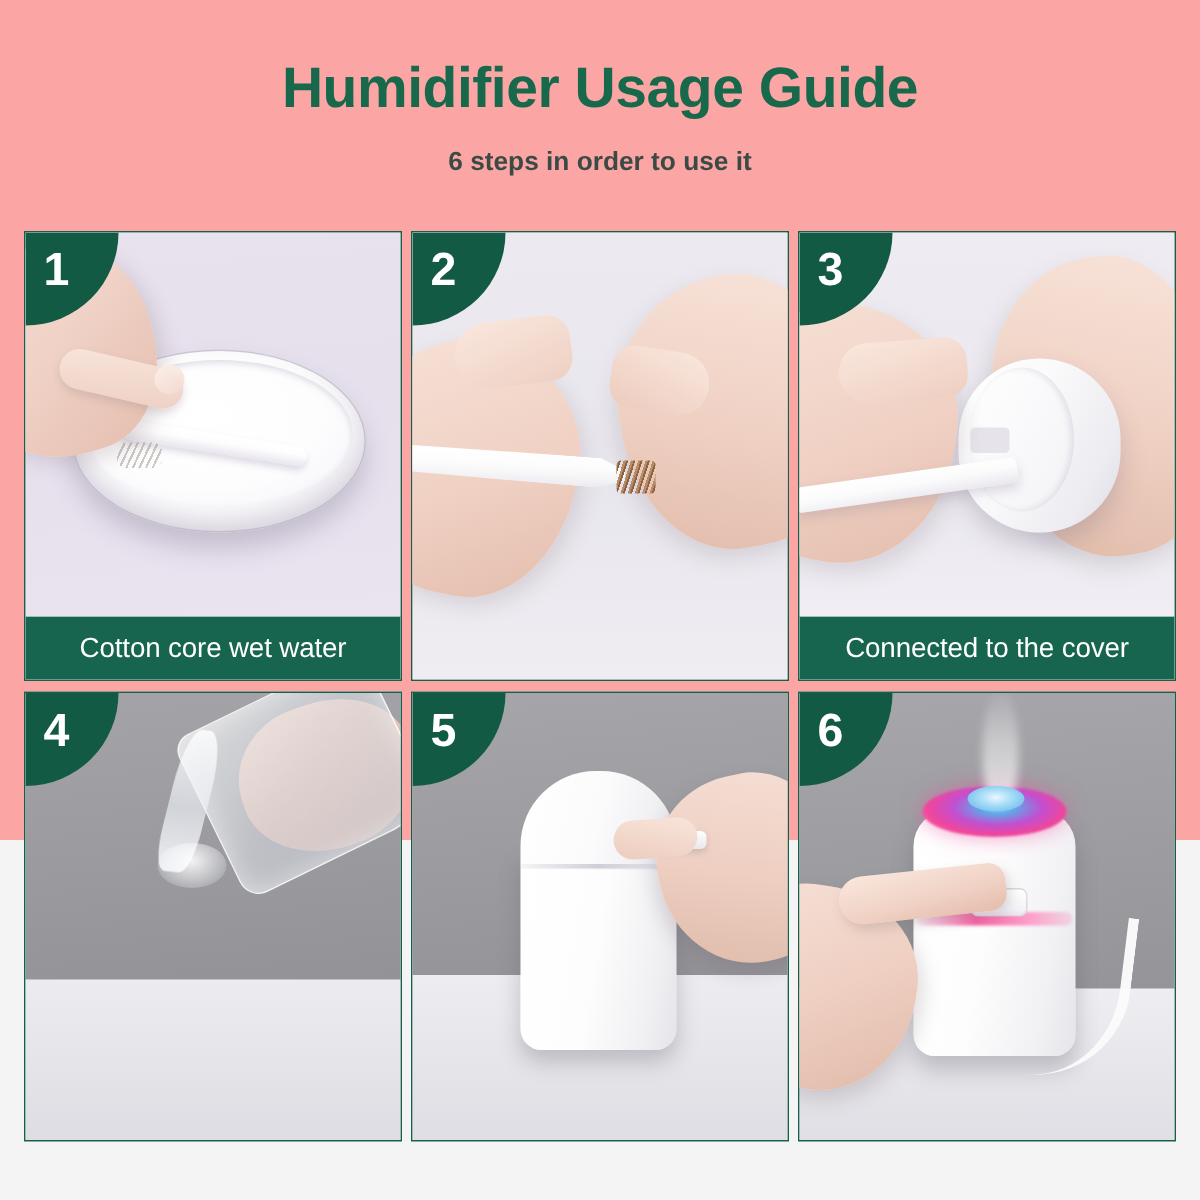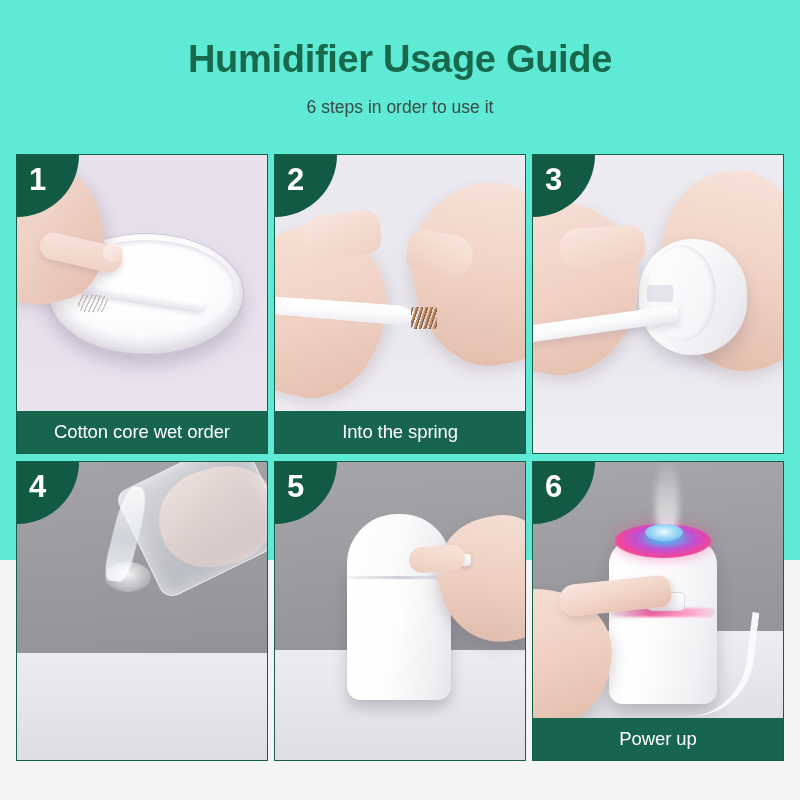--- a/index.html
+++ b/index.html
@@ -13,21 +13,21 @@
   body {
     background: #f4f4f4;
     font-family: "Liberation Sans", "DejaVu Sans", sans-serif;
     -webkit-font-smoothing: antialiased;
   }
 
   .page {
     position: relative;
     width: 800px;
     height: 560px;
-    background: #5eead4;
+    background: #fca5a5;
   }
 
   
   .header {
     position: absolute;
     top: 0; left: 0;
     width: 800px;
     text-align: center;
     padding-top: 40px;
   }
@@ -35,21 +35,21 @@
     font-size: 38px;
     font-weight: bold;
     color: #18684b;
     letter-spacing: -0.3px;
     line-height: 1.05;
   }
   .subtitle {
     margin-top: 17px;
     font-size: 17.5px;
     color: #3b4a44;
-    font-weight: normal;
+    font-weight: bold;
   }
 
   
   .grid {
     position: absolute;
     top: 154px;
     left: 16px;
     width: 768px;
     display: grid;
     grid-template-columns: repeat(3, 252px);
@@ -459,53 +459,53 @@
           <div class="s1-stick"></div>
           <div class="s1-spring"></div>
           <div class="s1-hand"></div>
           <div class="s1-finger"></div>
           <div class="s1-nail"></div>
         </div>
         <div class="badge">
           <span>1</span>
         </div>
       </div>
-      <div class="caption">Cotton core wet order</div>
+      <div class="caption">Cotton core wet water</div>
     </div>
 
     <div class="card">
       <div class="photo">
         <div class="scene2">
           <div class="s2-handL"></div>
           <div class="s2-handL-f1"></div>
           <div class="s2-handR"></div>
           <div class="s2-handR-f1"></div>
           <div class="s2-stick"></div>
           <div class="s2-spring"></div>
         </div>
         <div class="badge">
           <span>2</span>
         </div>
       </div>
-      <div class="caption">Into the spring</div>
     </div>
 
     <div class="card">
       <div class="photo">
         <div class="scene3">
           <div class="s3-handR"></div>
           <div class="s3-cover"></div>
           <div class="s3-stick"></div>
           <div class="s3-handL"></div>
           <div class="s3-handL-f"></div>
         </div>
         <div class="badge">
           <span>3</span>
         </div>
       </div>
+      <div class="caption">Connected to the cover</div>
     </div>
 
     <div class="card">
       <div class="photo">
         <div class="scene4">
           <div class="s4-wall"></div>
           <div class="s4-table"></div>
           <div class="s4-hand"></div>
           <div class="s4-pitcher"></div>
           <div class="s4-stream"></div>
@@ -548,17 +548,16 @@
           <div class="s6-mist"></div>
           <div class="s6-glow-band"></div>
           <div class="s6-button"></div>
           <div class="s6-hand"></div>
           <div class="s6-finger"></div>
         </div>
         <div class="badge">
           <span>6</span>
         </div>
       </div>
-      <div class="caption">Power up</div>
     </div>
 
   </div>
 </div>
 
 </body></html>

